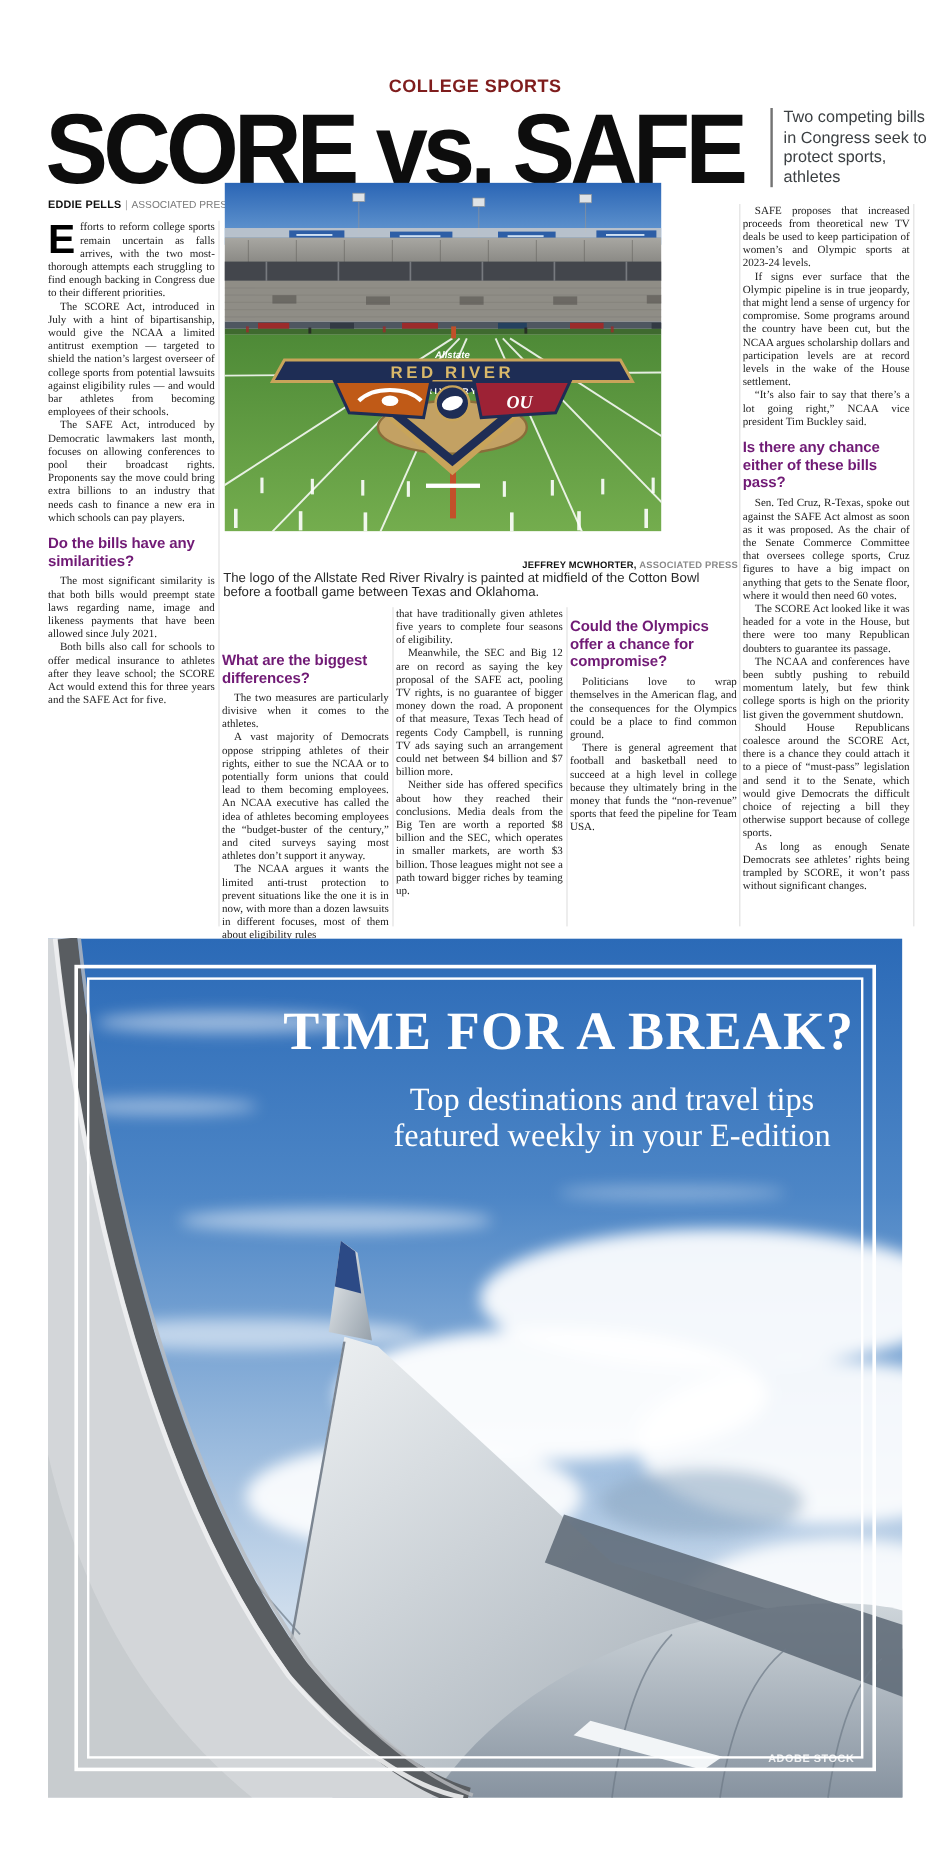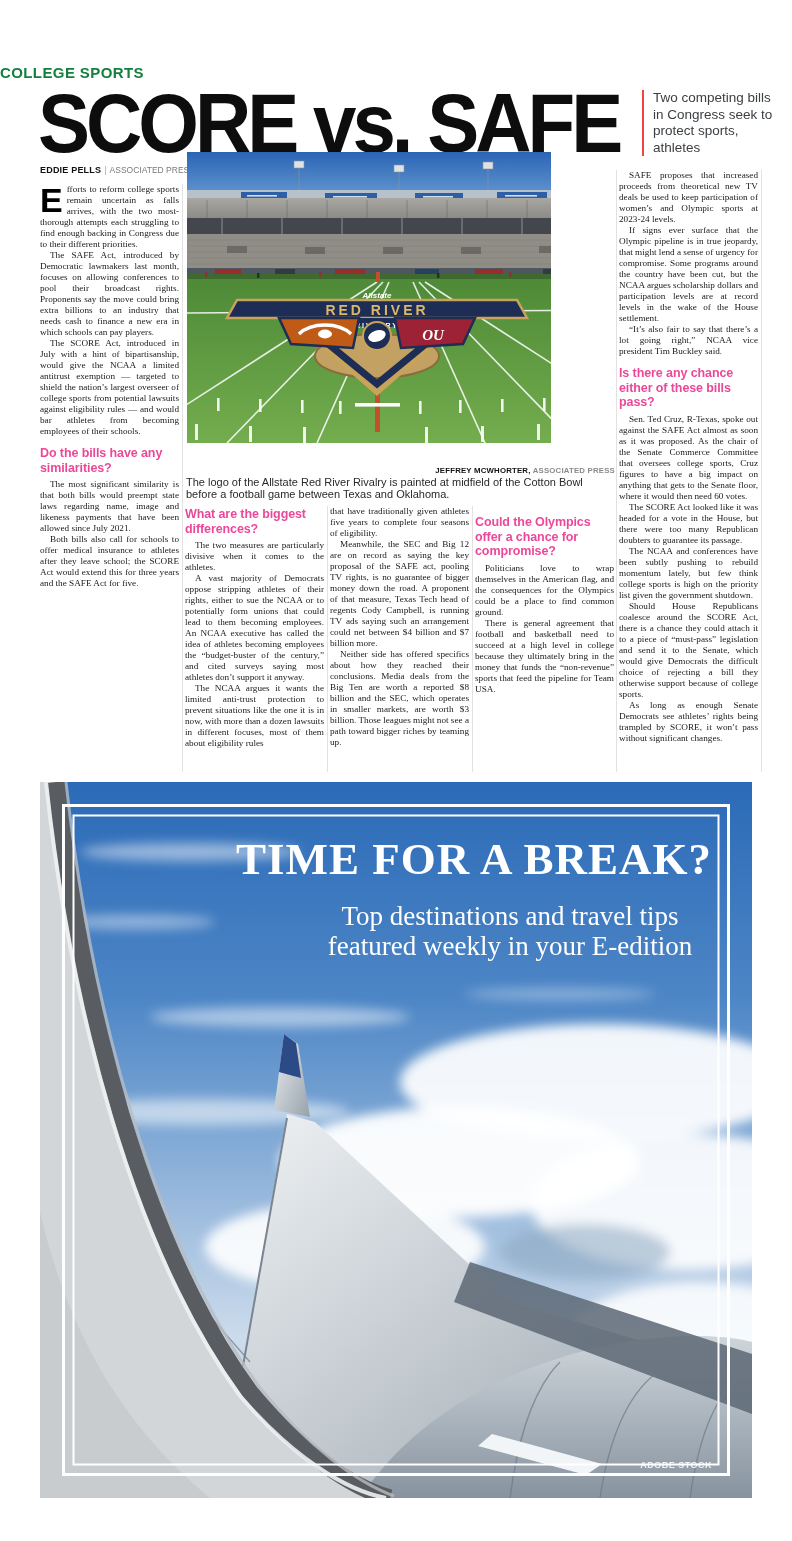--- a/index.html
+++ b/index.html
@@ -1,43 +1,43 @@
 <!DOCTYPE html>
 <html><head>
 <meta charset="utf-8">
 <style>
   *{margin:0;padding:0;box-sizing:border-box}
   html,body{background:#fff}
   body{width:792px;height:1541px;position:relative;font-family:"Liberation Serif",serif;overflow:hidden}
 
-  .kicker{position:absolute;left:0;right:0;top:64px;
+  .kicker{position:absolute;left:0;right:0;top:64px;text-align:center;
     font-family:"Liberation Sans",sans-serif;font-weight:bold;font-size:15px;
-    letter-spacing:.4px;color:#15803d}
+    letter-spacing:.4px;color:#7f1d1d}
   .headline{position:absolute;left:38px;top:76px;font-family:"Liberation Sans",sans-serif;
     font-weight:bold;font-size:78px;letter-spacing:-4px;color:#0d0d0d;white-space:nowrap;
     transform:scaleY(1.06);transform-origin:left top}
-  .deck{position:absolute;left:642px;top:90px;width:142px;border-left:2px solid #ef4444;
+  .deck{position:absolute;left:642px;top:90px;width:142px;border-left:2px solid #737373;
     padding-left:9px;font-family:"Liberation Sans",sans-serif;font-size:13.5px;
     line-height:16.5px;color:#3c4043}
   .byline{position:absolute;left:40px;top:165px;font-family:"Liberation Sans",sans-serif;
     font-size:9px;color:#111}
   .byline .author{font-weight:bold;letter-spacing:.2px}
   .byline .sep{color:#aaa;padding:0 3px}
   .byline .agency{color:#7a7a7a;font-size:8.5px}
 
   .vrule{position:absolute;width:1px;background:#e2e2e2}
 
   .col{position:absolute;width:139px;font-size:9.2px;line-height:11px;
     text-align:justify;color:#1a1a1a}
   .col p{text-indent:10px;margin:0}
   .col p.noindent{text-indent:0}
   .col h3{font-family:"Liberation Sans",sans-serif;font-size:12.5px;line-height:14.5px;
-    margin:9px 0 4px;color:#ec4899;text-align:left;letter-spacing:-.1px}
+    margin:9px 0 4px;color:#701a75;text-align:left;letter-spacing:-.1px}
   .c1{left:40px;top:184px}
-  .c2{left:185px;top:498px}
+  .c2{left:185px;top:534px}
   .c3{left:330px;top:506px}
   .c4{left:475px;top:506px}
   .c5{left:619px;top:170px}
   .dropcap{float:left;font-family:"Liberation Sans",sans-serif;font-weight:bold;
     font-size:34px;line-height:29px;padding:2px 4px 0 0;color:#000}
 
   .photo{position:absolute;left:187px;top:152px;width:364px;height:291px;overflow:hidden}
   .photo svg{display:block}
   .credit{position:absolute;left:187px;top:466px;width:428px;text-align:right;
     font-family:"Liberation Sans",sans-serif;font-size:7.8px;font-weight:bold;color:#111;
@@ -219,22 +219,22 @@
     <ellipse cx="190" cy="184" rx="9" ry="5.6" fill="#ffffff" transform="rotate(-18 190 184)"></ellipse>
   </g>
 </svg>
 </div>
 
 <div class="credit"><span>JEFFREY MCWHORTER,</span><span class="agency"> ASSOCIATED PRESS</span></div>
 <div class="caption">The logo of the Allstate Red River Rivalry is painted at midfield of the Cotton Bowl before a football game between Texas and Oklahoma.</div>
 
 <div class="col c1">
   <p class="noindent"><span class="dropcap">E</span><span>fforts to reform college sports remain uncertain as falls arrives, with the two most-thorough attempts each struggling to find enough backing in Congress due to their different priorities.</span></p>
+  <p>The SCORE Act, introduced in July with a hint of bipartisanship, would give the NCAA a limited antitrust exemption — targeted to shield the nation’s largest overseer of college sports from potential lawsuits against eligibility rules — and would bar athletes from becoming employees of their schools.</p>
   <p>The SAFE Act, introduced by Democratic lawmakers last month, focuses on allowing conferences to pool their broadcast rights. Proponents say the move could bring extra billions to an industry that needs cash to finance a new era in which schools can pay players.</p>
-  <p>The SCORE Act, introduced in July with a hint of bipartisanship, would give the NCAA a limited antitrust exemption — targeted to shield the nation’s largest overseer of college sports from potential lawsuits against eligibility rules — and would bar athletes from becoming employees of their schools.</p>
   <h3>Do the bills have any similarities?</h3>
   <p>The most significant similarity is that both bills would preempt state laws regarding name, image and likeness payments that have been allowed since July 2021.</p>
   <p>Both bills also call for schools to offer medical insurance to athletes after they leave school; the SCORE Act would extend this for three years and the SAFE Act for five.</p>
 </div>
 
 <div class="col c2">
   <h3>What are the biggest differences?</h3>
   <p>The two measures are particularly divisive when it comes to the athletes.</p>
   <p>A vast majority of Democrats oppose stripping athletes of their rights, either to sue the NCAA or to potentially form unions that could lead to them becoming employees. An NCAA executive has called the idea of athletes becoming employees the “budget-buster of the century,” and cited surveys saying most athletes don’t support it anyway.</p>
   <p>The NCAA argues it wants the limited anti-trust protection to prevent situations like the one it is in now, with more than a dozen lawsuits in different focuses, most of them about eligibility rules</p>

